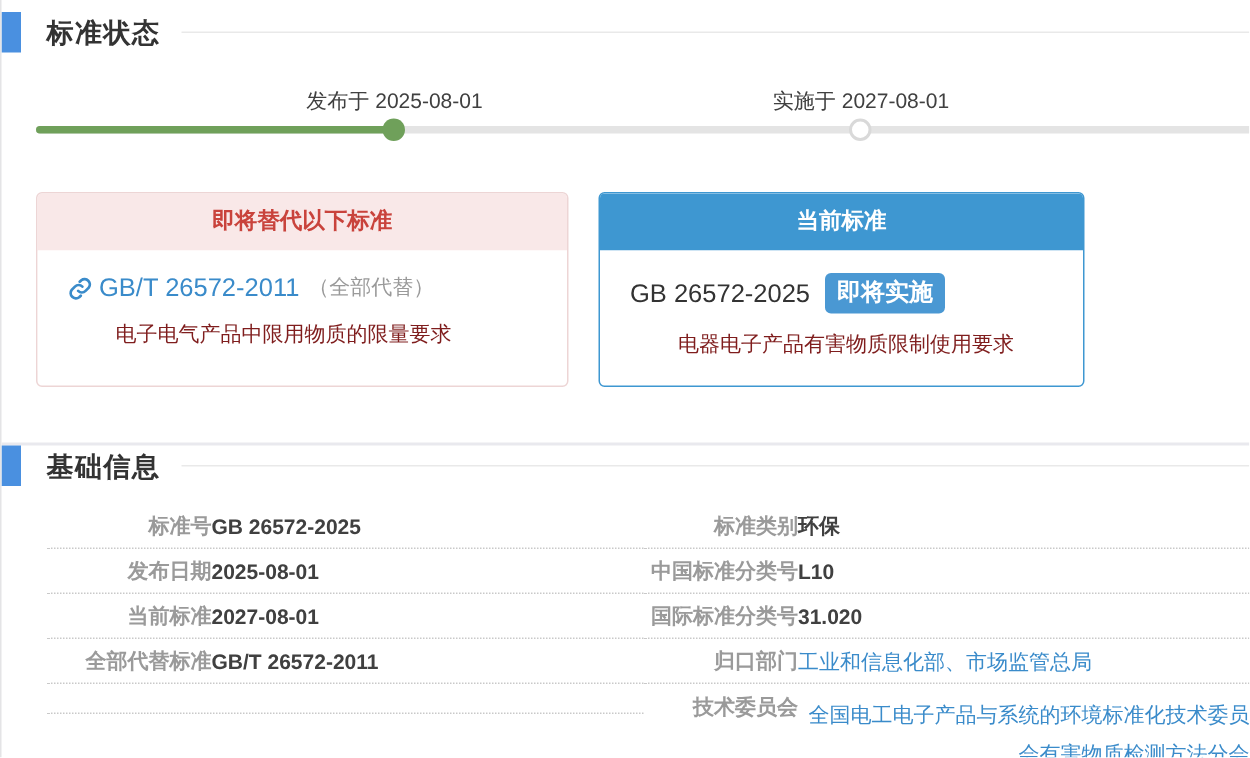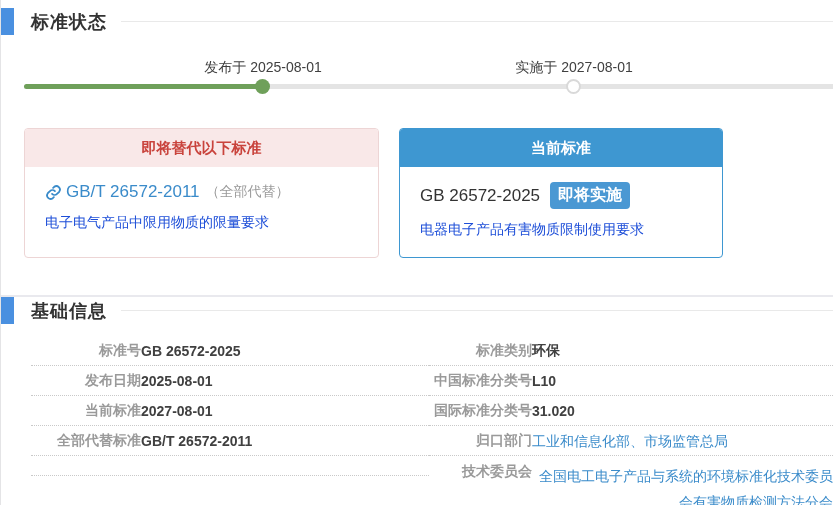--- a/index.html
+++ b/index.html
@@ -34,21 +34,21 @@
   .card.replaced .card-header { background:#f9e8e8; color:#c9433c; }
   .card.current { width:324px; border:1px solid #3e97d1; }
   .card.current .card-header { background:#3e97d1; color:#fff; }
   .std-line { display:flex; align-items:center; }
   .link-icon { width:17px; height:17px; margin-right:4px; flex:0 0 auto; }
   .std-link { font-size:17px; color:#3a8bca; text-decoration:none; cursor:pointer; }
   .std-note { font-size:14px; color:#9a9a9a; margin-left:6px; }
   .std-code { font-size:17px; color:#333; }
   .badge { display:inline-block; margin-left:10px; padding:3px 8px; background:#4a98d3; color:#fff;
     font-size:16px; font-weight:bold; border-radius:4px; vertical-align:2px; }
-  .std-desc { margin-top:12px; font-size:14px; color:#1d4ed8; }
+  .std-desc { margin-top:12px; font-size:14px; color:#7f1d1d;margin-left:32px; }
 
   
   .section-divider { margin-top:37px; border-top:2px solid #e9e9ee; }
 
   
   .info-area { display:flex; margin-top:12px; padding-left:30px; }
   .tbl { font-size:14px; }
   .tbl-left { width:398px; }
   .tbl-right { flex:1; }
   .row { display:flex; align-items:center; min-height:30px; border-bottom:1px dotted #c9c9c9;text-align:right; }

